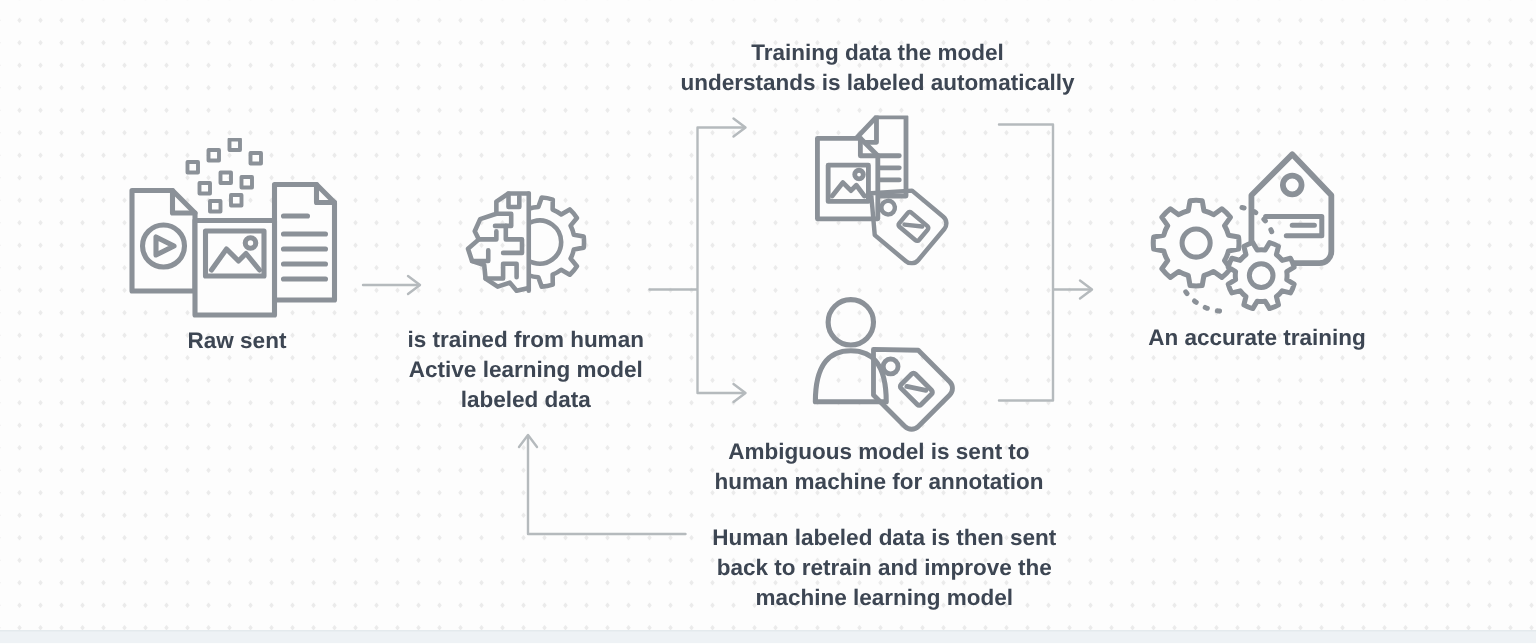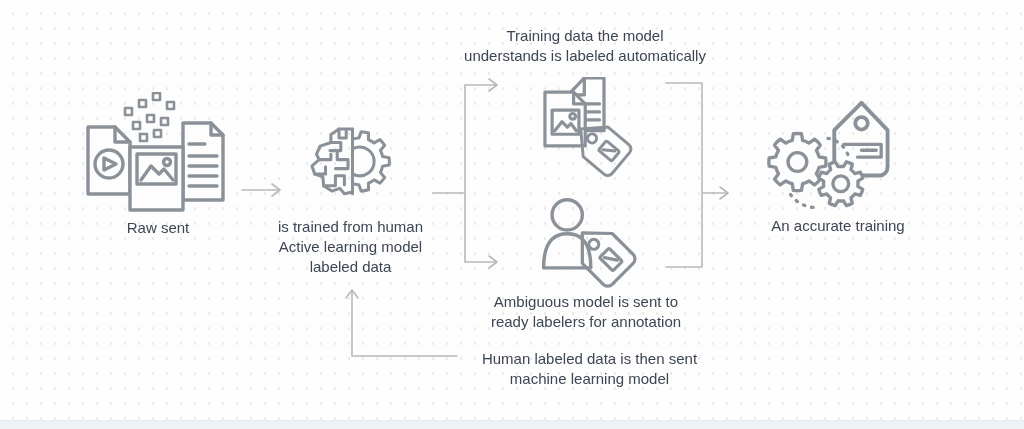--- a/index.html
+++ b/index.html
@@ -6,21 +6,21 @@
   #stage{
     position:relative;width:1024px;height:429px;overflow:hidden;
     background-color:#fdfdfd;
     background-image:radial-gradient(var(--dot-grid,#ebebeb) 1.3px, transparent 1.4px);
     background-size:14px 15px;background-position:6px 6px;
     font-family:"Liberation Sans",sans-serif;
   }
   .label{
     position:absolute;text-align:center;
     color:var(--text,#3d4653);
-    font-size:15px;line-height:20px;font-weight:400;
+    font-size:15px;line-height:20px;font-weight:700;
   }
   .icon{position:absolute;}
   .ic *{stroke:var(--icon-stroke,#8b9198);fill:none;stroke-linecap:round;stroke-linejoin:round;}
   .ic .fw{fill:#fdfdfd;}
   #connectors{position:absolute;left:0;top:0;pointer-events:none;}
   #connectors path{stroke:var(--connector,#b5babd);stroke-width:1.6;fill:none;stroke-linecap:round;stroke-linejoin:round;}
   #footer-bar{
     position:absolute;left:0;bottom:0;width:100%;height:8px;
     background:var(--footer-bar,#eef2f5);border-top:1px solid #e4eaed;
   }
@@ -183,26 +183,27 @@
     <div>labeled data</div>
   </div>
 
   <div class="label" style="left:420px;top:26px;width:330px">
     <div>Training data the model</div>
     <div>understands is labeled automatically</div>
   </div>
 
   <div class="label" style="left:436px;top:292px;width:300px">
     <div>Ambiguous model is sent to</div>
-    <div>ready labelers for annotation</div>
+    <div>human machine for annotation</div>
   </div>
 
   <div class="label" style="left:688px;top:216px;width:300px">
     <div>An accurate training</div>
   </div>
 
   <div class="label" style="left:437px;top:349px;width:305px">
     <div>Human labeled data is then sent</div>
+    <div>back to retrain and improve the</div>
     <div>machine learning model</div>
   </div>
 
   <div id="footer-bar"></div>
 </div>
 
 </body></html>

